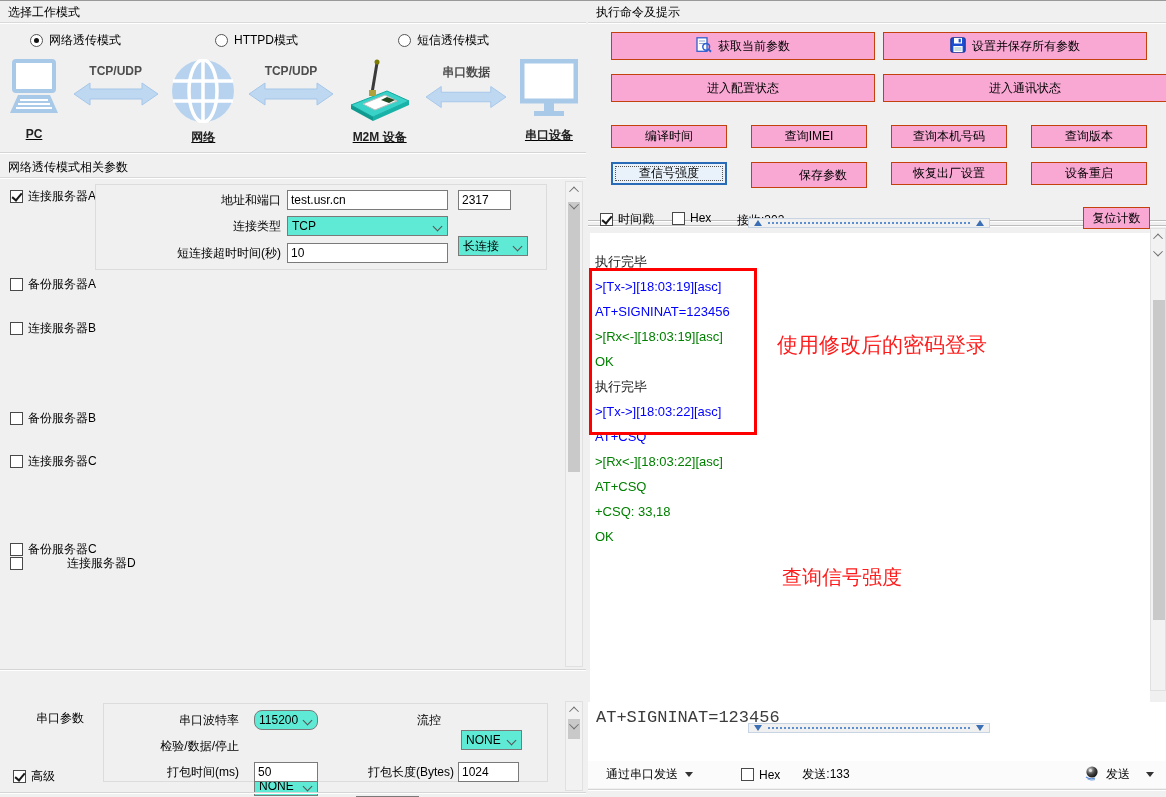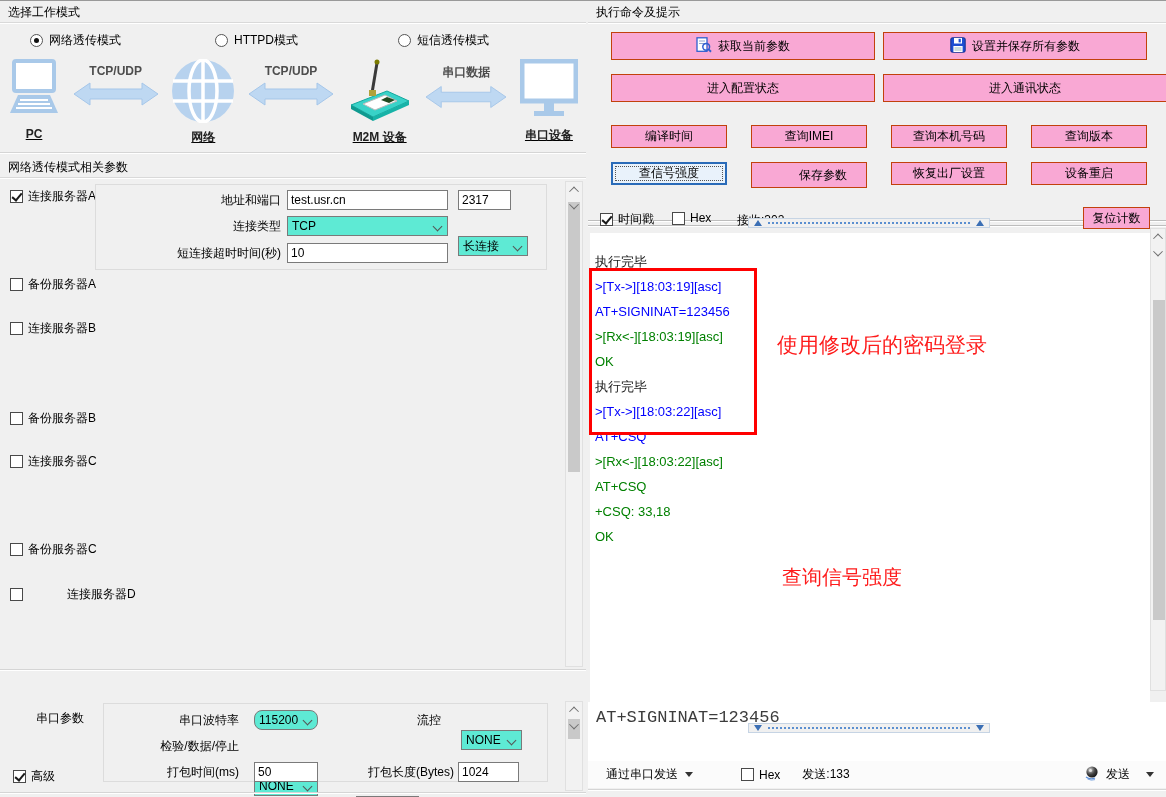--- a/index.html
+++ b/index.html
@@ -203,21 +203,21 @@
     <span>备份服务器B</span>
   </div>
   <div class="abs cb" style="left:10px; top:452px;">
     <span class="box"></span>
     <span>连接服务器C</span>
   </div>
   <div class="abs cb" style="left:10px; top:540px;">
     <span class="box"></span>
     <span>备份服务器C</span>
   </div>
-  <div class="abs cb" style="left:10px; top:585px;gap:44px;">
+  <div class="abs cb" style="left:10px; top:554px;gap:44px;">
     <span class="box"></span>
     <span>连接服务器D</span>
   </div>
 
   <div class="abs vscroll" style="left:565px; top:180px; width:18px; height:486px;">
     <div class="sb-arrow up"></div>
     <div class="sb-thumb" style="top:20px; height:270px;"></div>
     <div class="sb-arrow down abs" style="bottom:0;"></div>
   </div>
 

